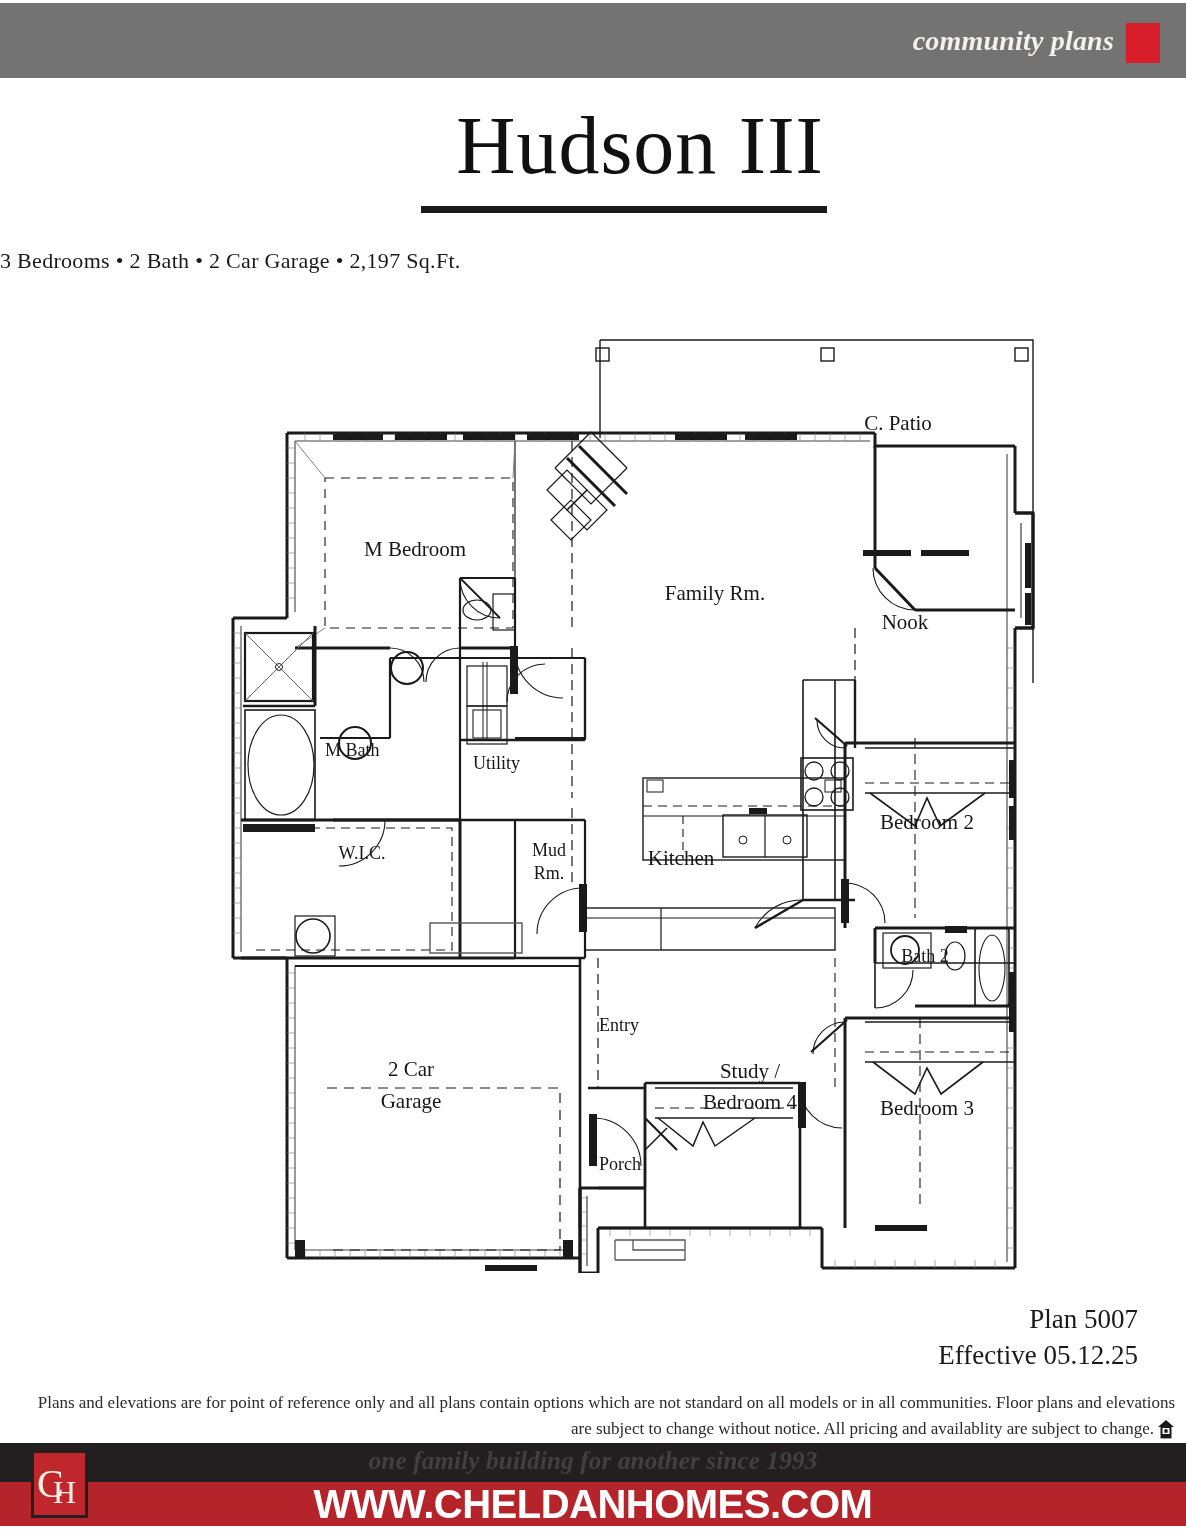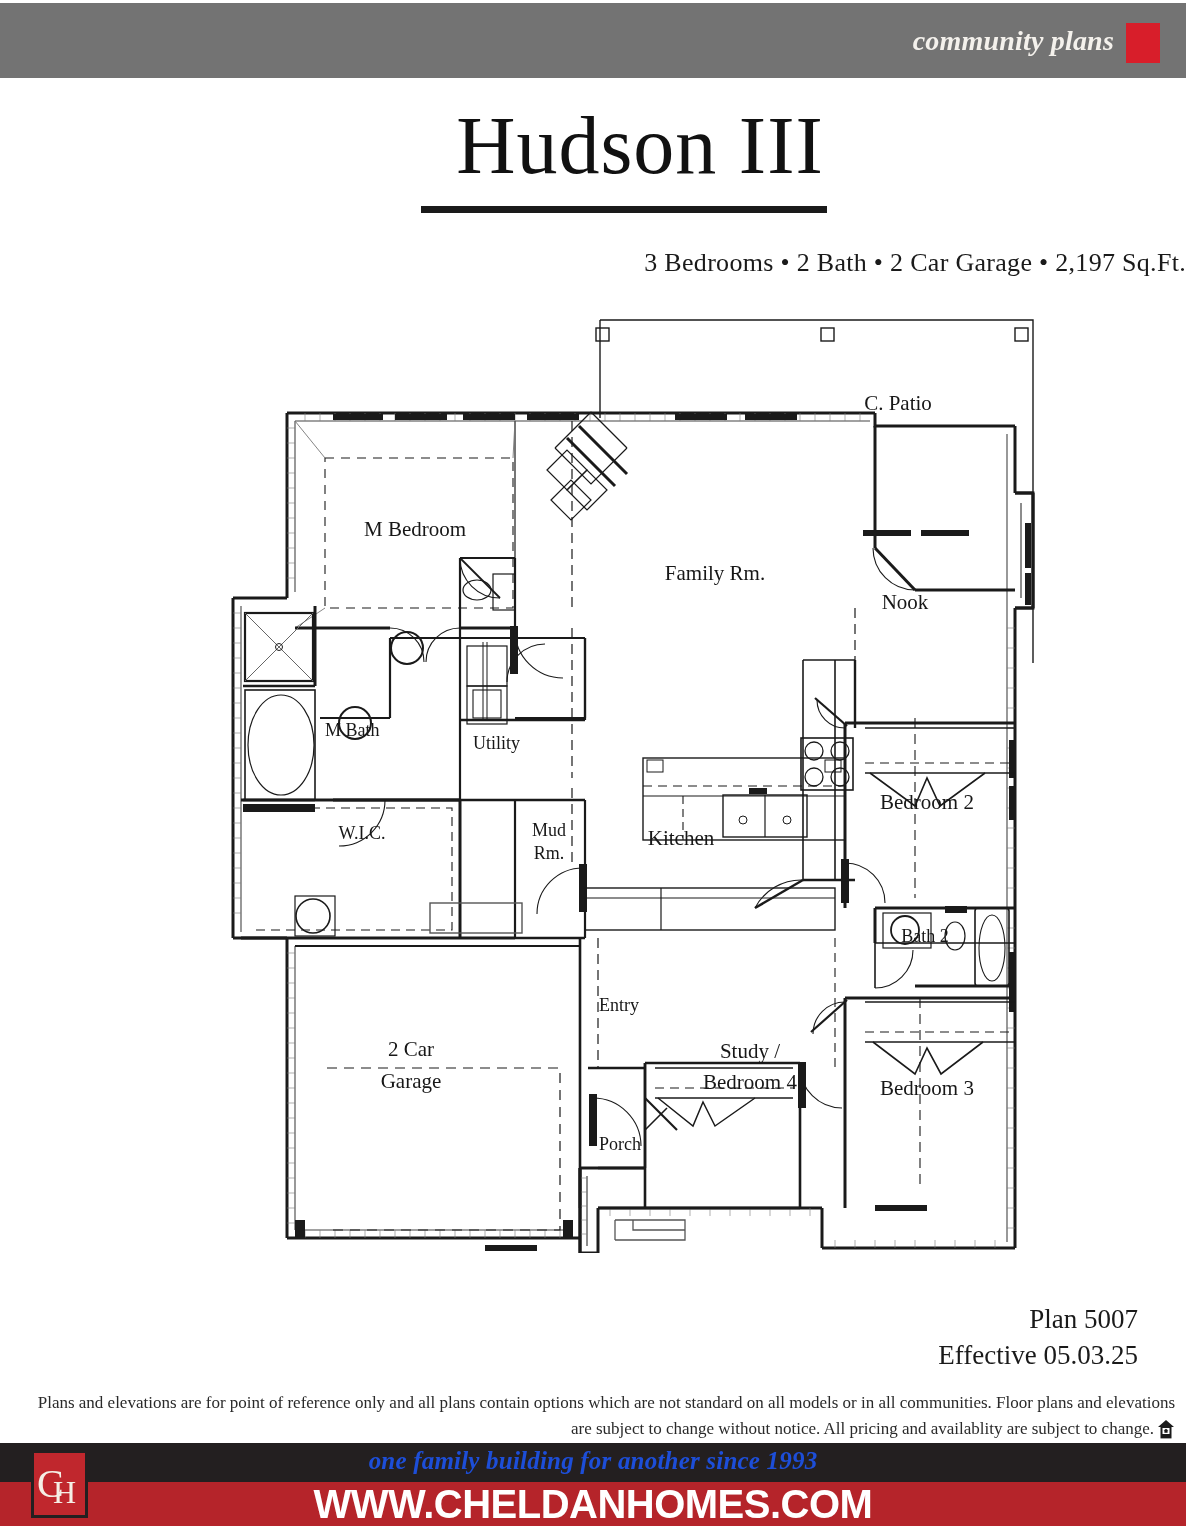--- a/index.html
+++ b/index.html
@@ -60,30 +60,30 @@
   #plan-title-rule {
     position: absolute;
     left: 421px; top: 206px;
     width: 406px; height: 7px;
     background: #1a1a1a;
   }
   #plan-subtitle {
     position: absolute;
     left: 0; top: 248px;
     width: 1186px;
-    text-align: right;
-    font-size: 26px;
+    text-align: left;
+    font-size: 22px;
     letter-spacing: 0.3px;
     color: #1a1a1a;
   }
 
   
   #floorplan-wrap {
     position: absolute;
-    left: 215px; top: 308px;
+    left: 215px; top: 328px;
     width: 830px; height: 945px;
   }
   #floorplan-svg { display: block; width: 830px; height: 945px; }
 
   .room-label {
     font-family: "Liberation Serif", "DejaVu Serif", serif;
     font-size: 21px;
     fill: #171717;
   }
   .room-label-sm {
@@ -124,21 +124,21 @@
     position: absolute;
     left: 0; top: 1443px;
     width: 1186px; height: 47px;
     background: #231f20;
   }
   #footer-tagline {
     position: absolute;
     left: 0; top: 1447px;
     width: 1186px;
     text-align: center;
-    color: #1d4ed8;
+    color: #404040;
     font-style: italic;
     font-weight: bold;
     font-size: 25px;
     letter-spacing: 0.2px;
   }
   #footer-red {
     position: absolute;
     left: 0; top: 1482px;
     width: 1186px; height: 44px;
     background: #b5242a;
@@ -536,21 +536,21 @@
   <text class="room-label-sm" x="404" y="703" text-anchor="middle">Entry</text>
   <text class="room-label" x="535" y="750" text-anchor="middle">Study /</text>
   <text class="room-label" x="535" y="781" text-anchor="middle">Bedroom 4</text>
   <text class="room-label" x="712" y="787" text-anchor="middle">Bedroom 3</text>
   <text class="room-label-sm" x="405" y="842" text-anchor="middle">Porch</text>
 </svg>
 </div>
 
 <div id="plan-meta">
   <div>Plan 5007</div>
-  <div>Effective 05.03.25</div>
+  <div>Effective 05.12.25</div>
 </div>
 
 <div id="disclaimer"><span>Plans and elevations are for point of reference only and all plans contain options which are not standard on all models or in all communities. Floor plans and elevations are subject to change without notice. All pricing and availablity are subject to change.</span><span id="eho-icon"><svg width="18" height="20" viewBox="0 0 18 20" xmlns="http://www.w3.org/2000/svg">
         <path d="M9 1 L17 8 H14.5 V17 H3.5 V8 H1 Z" fill="#1a1a1a"></path>
         <rect x="5.5" y="9" width="7" height="6" fill="#fff"></rect>
         <path d="M9 9.8 L11.4 11.6 H10.6 V13.8 H7.4 V11.6 H6.6 Z" fill="#1a1a1a"></path>
         <rect x="3.5" y="17" width="11" height="2.4" fill="#1a1a1a"></rect>
       </svg></span></div>
 
 <div id="footer-black"></div>

